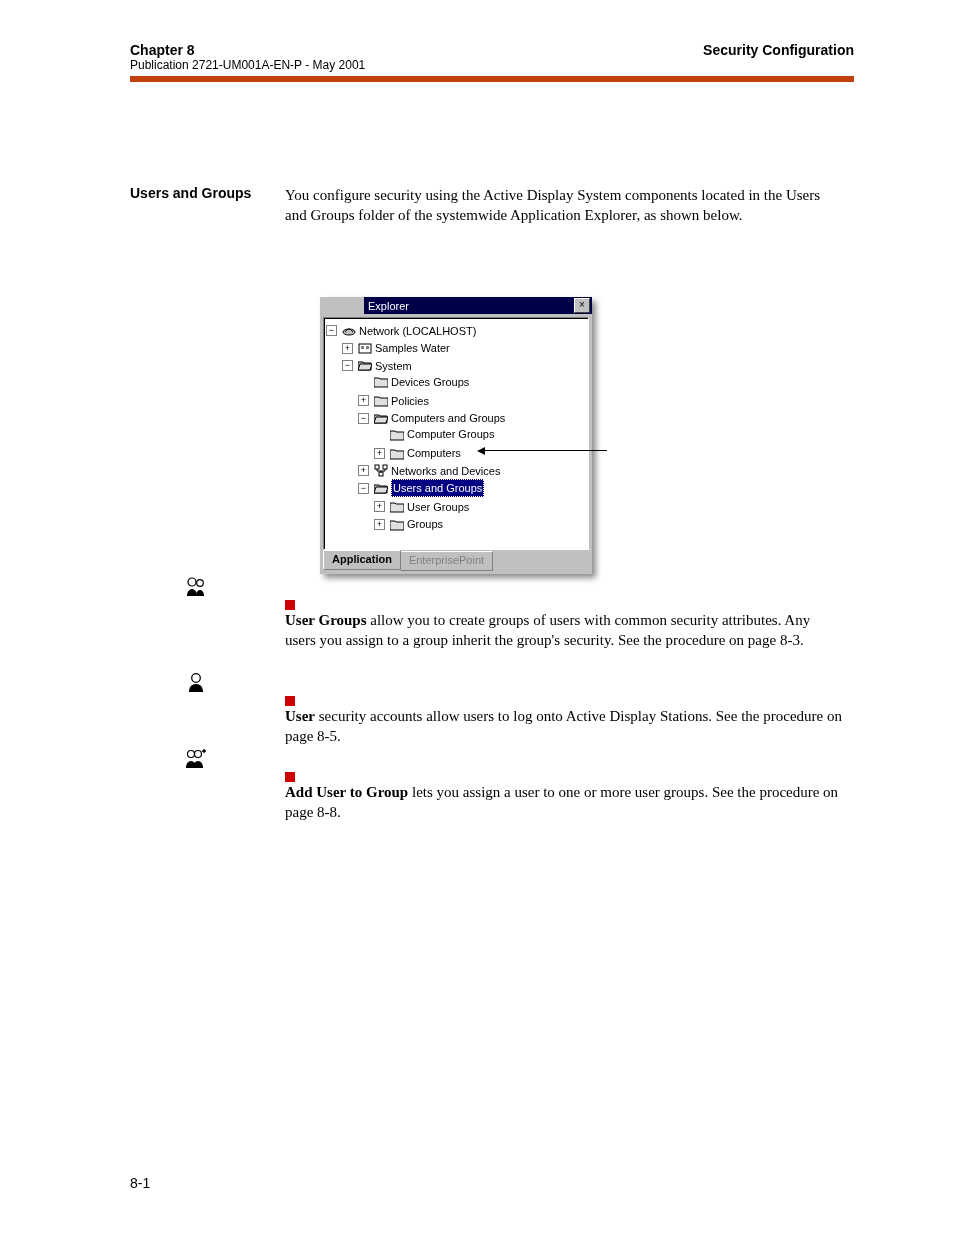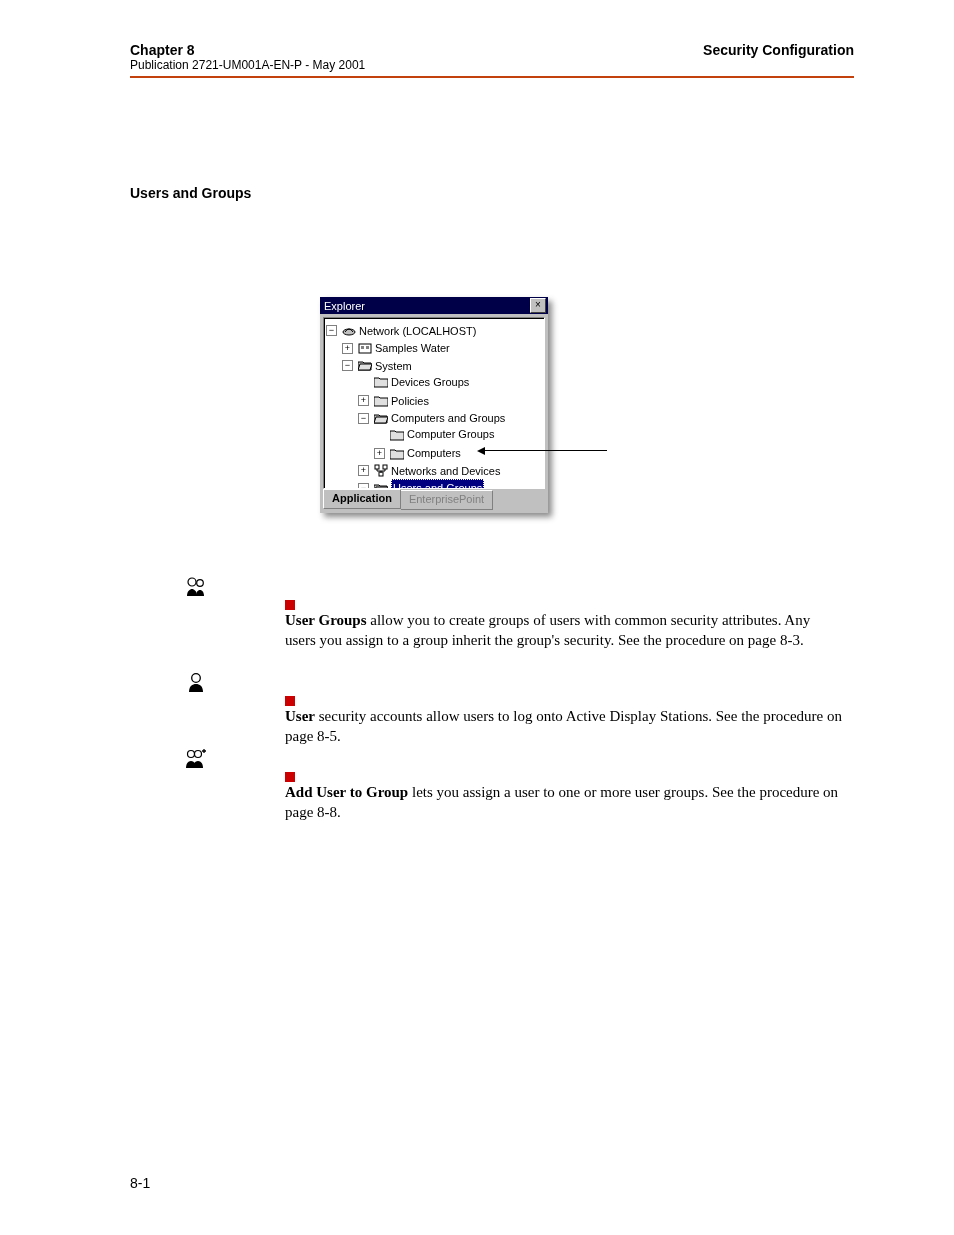--- a/index.html
+++ b/index.html
@@ -15,21 +15,21 @@
     position: relative;
     background: #fff;
     margin: 0 auto;
   }
   
   .runhead {
     position: absolute;
     left: 130px;
     right: 100px;
     top: 42px;
-    border-bottom: 2px solid #c2410c;
+    border-bottom: 6px solid #c2410c;
     padding-bottom: 4px;
   }
   .runhead .rh-line {
     display: flex;
     justify-content: space-between;
     font-family: Arial, Helvetica, sans-serif;
     font-size: 14px;
     font-weight: bold;
   }
   .runhead .pub {
@@ -55,25 +55,26 @@
     font-weight: bold;
     font-size: 14px;
   }
 
   
   .explorer-wrap {
     position: absolute;
     left: 320px;
     top: 297px;
     width: 228px;
-    height: 216px;
+    height: 277px;
     box-shadow: 4px 4px 6px rgba(0,0,0,.45);
     background: #c0c0c0;
     font-family: "MS Sans Serif", Tahoma, Arial, sans-serif;
     font-size: 11px;
+    padding-left: 44px;
   }
   .explorer-titlebar {
     height: 17px;
     background: #000048;
     color: #fff;
     display: flex;
     align-items: center;
     justify-content: space-between;
     padding: 0 2px 0 4px;
   }
@@ -253,20 +254,21 @@
 
   <div class="runhead">
     <div class="rh-line">
       <span>Chapter 8</span>
       <span>Security Configuration</span>
     </div>
     <div class="pub">Publication 2721-UM001A-EN-P - May 2001</div>
   </div>
 
   <div class="para" style="top:185px;">
+    <p>You configure security using the Active Display System components located in the Users and Groups folder of the systemwide Application Explorer, as shown below.</p>
   </div>
 
   <div class="sidehead" style="top:185px;">Users and Groups</div>
 
   <div class="explorer-wrap">
     <div class="explorer-titlebar">
       <span class="ttl">Explorer</span>
       <span class="explorer-close">×</span>
     </div>
 

